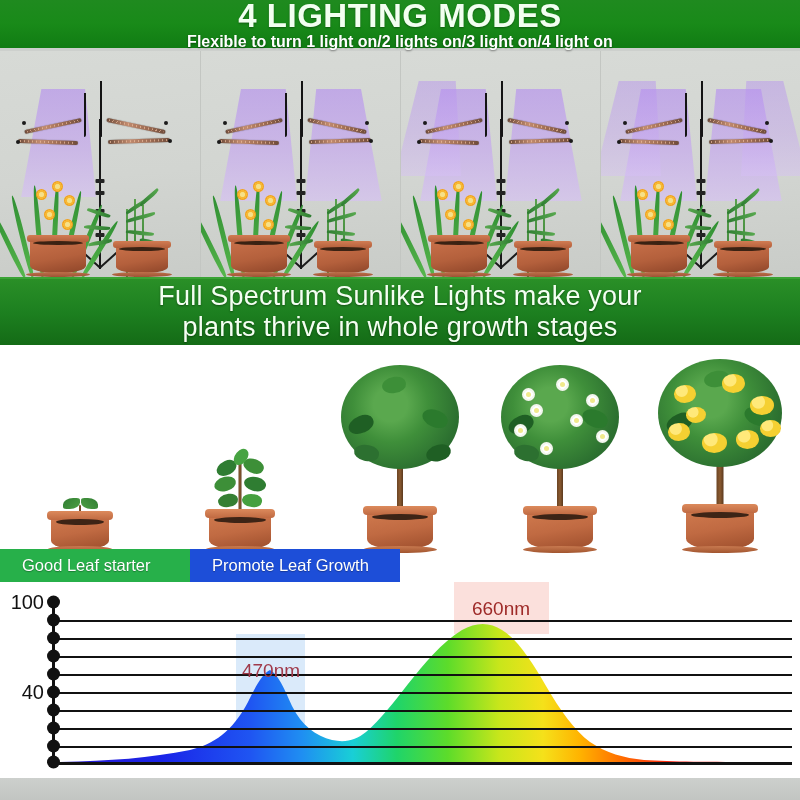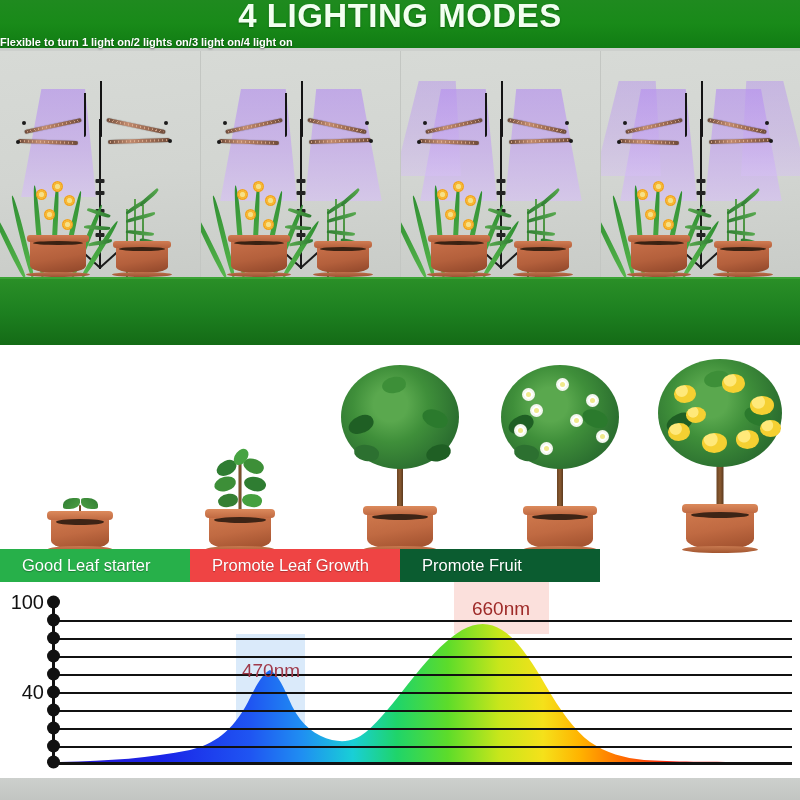--- a/index.html
+++ b/index.html
@@ -16,21 +16,21 @@
     overflow:visible;
   }
   .modes-title {
     position:absolute; left:0; top:-1px; width:800px;
     text-align:center; color:#f2fff0; font-size:33px; font-weight:bold;
     letter-spacing:0.5px; line-height:34px;
     text-shadow:0 1px 2px rgba(0,0,0,.35);
   }
   .modes-sub {
     position:absolute; left:0; top:33px; width:800px;
-    color:#ffffff; font-size:11px; font-weight:bold;
+    text-align:center; color:#ffffff; font-size:16px; font-weight:bold;
     line-height:18px; z-index:6;
     text-shadow:0 1px 2px rgba(0,0,0,.45);
   }
 
   
   .modes-strip {
     position:absolute; left:0; top:48px; width:800px; height:229px;
     background:#cfd2cf; display:flex;
     border-top:3px solid #cdd0cd;
   }
@@ -398,21 +398,22 @@
         <div class="bambooleaf" style="left:140px; bottom:70px; width:24px; transform:rotate(-40deg);"></div>
         <div class="bambooleaf" style="left:140px; bottom:36px; width:28px; transform:rotate(16deg);"></div>
         <div class="pot" style="left:116px; width:52px; height:28px;"></div>
         <div class="saucer" style="left:112px; width:60px;"></div>
       </div>
     </div>
   </div>
 
   <div class="slogan">
     <p>
-      <br>
+      <span>Full Spectrum Sunlike Lights make your</span><br>
+      <span>plants thrive in whole growth stages</span>
     </p>
   </div>
 
   <div class="stages">
 
     <div class="stage">
       <div class="trunk" style="height:16px; width:2px; bottom:32px;"></div>
       <div class="leafdot" style="left:50%; margin-left:-17px; bottom:44px; width:17px; height:11px;
            background:linear-gradient(135deg,#2f7d32,#4e9f44); border-radius:60% 20% 60% 20%;"></div>
       <div class="leafdot" style="left:50%; margin-left:1px; bottom:44px; width:17px; height:11px;
@@ -483,25 +484,22 @@
       <div class="lemon" style="left:50%; margin-left:-34px; bottom:130px; width:20px; height:16px;"></div>
       <div class="tpot" style="width:68px; height:40px;"></div>
       <div class="tsaucer" style="width:76px;"></div>
     </div>
   </div>
 
   <div class="stage-bar">
     <div class="stage-label" style="width:190px; background:#27b04a;">
       <span>Good Leaf starter</span>
     </div>
-    <div class="stage-label" style="width:210px; background:#ef4444;">
+    <div class="stage-label" style="width:210px; background:#1d4ed8;">
       <span>Promote Leaf Growth</span>
-    </div>
-    <div class="stage-label" style="width:200px; background:#0b5c30;">
-      <span>Promote Fruit</span>
     </div>
   </div>
 
   <div class="chart-wrap">
     <div class="chart-floor"></div>
 
     <div class="band" style="left:236px; top:52px; width:69px; height:94px; background:#bcd8f5; opacity:.55;"></div>
     <div class="band" style="left:454px; top:0px; width:95px; height:52px; background:#f9d3cd; opacity:.7;"></div>
 
     <svg style="position:absolute; left:0; top:0;" width="800" height="218" viewBox="0 0 800 218">

